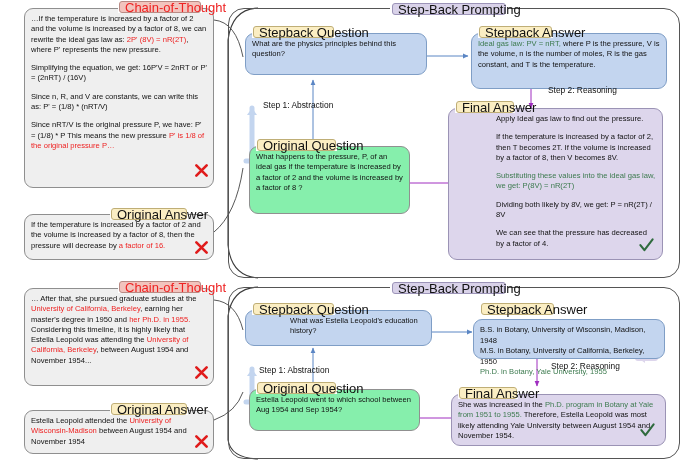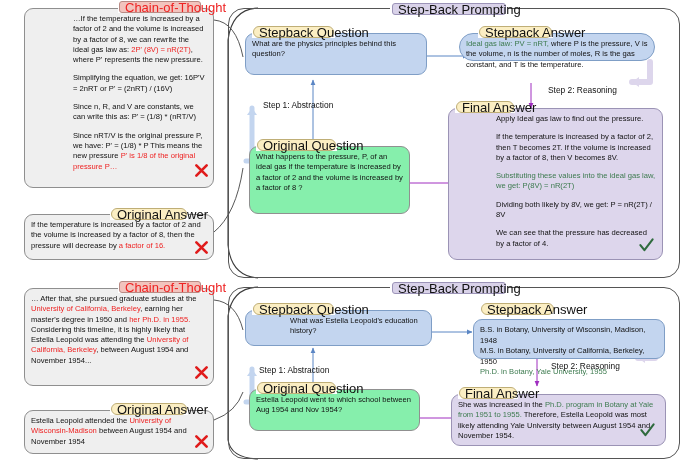--- a/index.html
+++ b/index.html
@@ -41,21 +41,21 @@
     box-sizing:border-box;
     font-size:13px;
     line-height:11px;
     height:12px;
     padding:0 5px;
     white-space:nowrap;
     z-index:6;
     text-align:center;
   }
   .tag.red{background:#f2c3bd;border-color:#b98b85;}
-  .tag.yellow{background:#fbeec3;border-color:#bfae76;border-radius:6px;}
+  .tag.yellow{background:#fbeec3;border-color:#bfae76;}
   .tag.purple{background:#d9d2e9;border-color:#9c94b8;}
 
   
   .panel{
     position:absolute;
     border:1.1px solid #555;
     border-radius:16px;
     box-sizing:border-box;
     background:transparent;
   }
@@ -130,21 +130,21 @@
     <path d="M 655 338 L 655 358 L 638 358" fill="none" stroke="#ddd6ec" stroke-width="6" stroke-linecap="round" stroke-linejoin="round"></path>
     <path d="M 638 358 l 7 -5 l 0 10 z" fill="#ddd6ec"></path>
   </svg>
 
   <div class="panel" style="left:228px;top:8px;width:452px;height:270px;"></div>
   <div style="position:absolute;left:390px;top:2px;width:118px;height:13px;background:#fff;z-index:4;"></div>
   <div class="tag purple" style="left:392px;top:3px;width:114px;">Step-Back Prompting</div>
 
   <div style="position:absolute;left:118px;top:1px;width:84px;height:12px;background:#fff;z-index:4;"></div>
   <div class="tag red" style="left:119px;top:1px;width:82px;">Chain-of-Thought</div>
-  <div class="box gray" style="left:24px;top:8px;width:190px;height:180px;padding-left:48px;">
+  <div class="box gray" style="left:24px;top:8px;width:190px;height:180px;">
     <p><span>…If the temperature is increased by a factor of 2 and the volume is increased by a factor of 8, we can rewrite the ideal gas law as: </span><span class="red">2P' (8V) = nR(2T)</span><span>, where P' represents the new pressure.</span></p>
     <p>Simplifying the equation, we get: 16P'V = 2nRT or P' = (2nRT) / (16V)</p>
     <p>Since n, R, and V are constants, we can write this as: P' = (1/8) * (nRT/V)</p>
     <p><span>Since nRT/V is the original pressure P, we have: P' = (1/8) * P This means the new pressure </span><span class="red">P' is 1/8 of the original pressure P…</span></p>
   </div>
   <svg class="mark" style="left:194px;top:163px;width:15px;height:15px;" viewBox="0 0 16 16">
     <path d="M2.5 2.5 L13.5 13.5 M13.5 2.5 L2.5 13.5" stroke="#e01b1b" stroke-width="2.8" stroke-linecap="round"></path>
   </svg>
 
   <div style="position:absolute;left:110px;top:208px;width:78px;height:12px;background:#fff;z-index:4;"></div>
@@ -165,21 +165,21 @@
   <div class="steplabel" style="left:263px;top:100px;">Step 1: Abstraction</div>
 
   <div style="position:absolute;left:256px;top:139px;width:81px;height:12px;background:#fff;z-index:4;"></div>
   <div class="tag yellow" style="left:257px;top:139px;width:79px;">Original Question</div>
   <div class="box white" style="left:249px;top:146px;width:161px;height:68px;">
     <p>What happens to the pressure, P, of an ideal gas if the temperature is increased by a factor of 2 and the volume is increased by a factor of 8 ?</p>
   </div>
 
   <div style="position:absolute;left:478px;top:26px;width:75px;height:12px;background:#fff;z-index:4;"></div>
   <div class="tag yellow" style="left:479px;top:26px;width:73px;">Stepback Answer</div>
-  <div class="box blue" style="left:459px;top:33px;width:196px;height:28px;border-radius:21px;">
+  <div class="box blue" style="left:471px;top:33px;width:196px;height:56px;">
     <p><span class="green">Ideal gas law: PV = nRT,</span><span> where P is the pressure, V is the volume, n is the number of moles, R is the gas constant, and T is the temperature.</span></p>
   </div>
 
   <div class="steplabel" style="left:548px;top:85px;">Step 2: Reasoning</div>
 
   <div style="position:absolute;left:455px;top:101px;width:60px;height:12px;background:#fff;z-index:4;"></div>
   <div class="tag yellow" style="left:456px;top:101px;width:58px;">Final Answer</div>
   <div class="box purple" style="left:448px;top:108px;width:215px;height:152px;padding-left:47px;">
     <p>Apply Ideal gas law to find out the pressure.</p>
     <p>If the temperature is increased by a factor of 2, then T becomes 2T. If the volume is increased by a factor of 8, then V becomes 8V.</p>
@@ -217,21 +217,21 @@
   <div class="tag yellow" style="left:253px;top:303px;width:81px;">Stepback Question</div>
   <div class="box blue" style="left:245px;top:310px;width:187px;height:36px;padding-left:44px;">
     <p>What was Estella Leopold's education history?</p>
   </div>
 
   <div class="steplabel" style="left:259px;top:365px;">Step 1: Abstraction</div>
 
   <div style="position:absolute;left:256px;top:382px;width:81px;height:12px;background:#fff;z-index:4;"></div>
   <div class="tag yellow" style="left:257px;top:382px;width:79px;">Original Question</div>
   <div class="box white" style="left:249px;top:389px;width:171px;height:42px;">
-    <p>Estella Leopold went to which school between Aug 1954 and Nov 1954?</p>
+    <p>Estella Leopold went to which school between Aug 1954 and Sep 1954?</p>
   </div>
 
   <div style="position:absolute;left:480px;top:303px;width:75px;height:12px;background:#fff;z-index:4;"></div>
   <div class="tag yellow" style="left:481px;top:303px;width:73px;">Stepback Answer</div>
   <div class="box blue" style="left:473px;top:310px;width:192px;height:40px;line-height:10.5px;margin-top:9px;">
     <div>B.S. in Botany, University of Wisconsin, Madison, 1948</div>
     <div>M.S. in Botany, University of California, Berkeley, 1950</div>
     <div class="green">Ph.D. in Botany, Yale University, 1955</div>
   </div>
 

